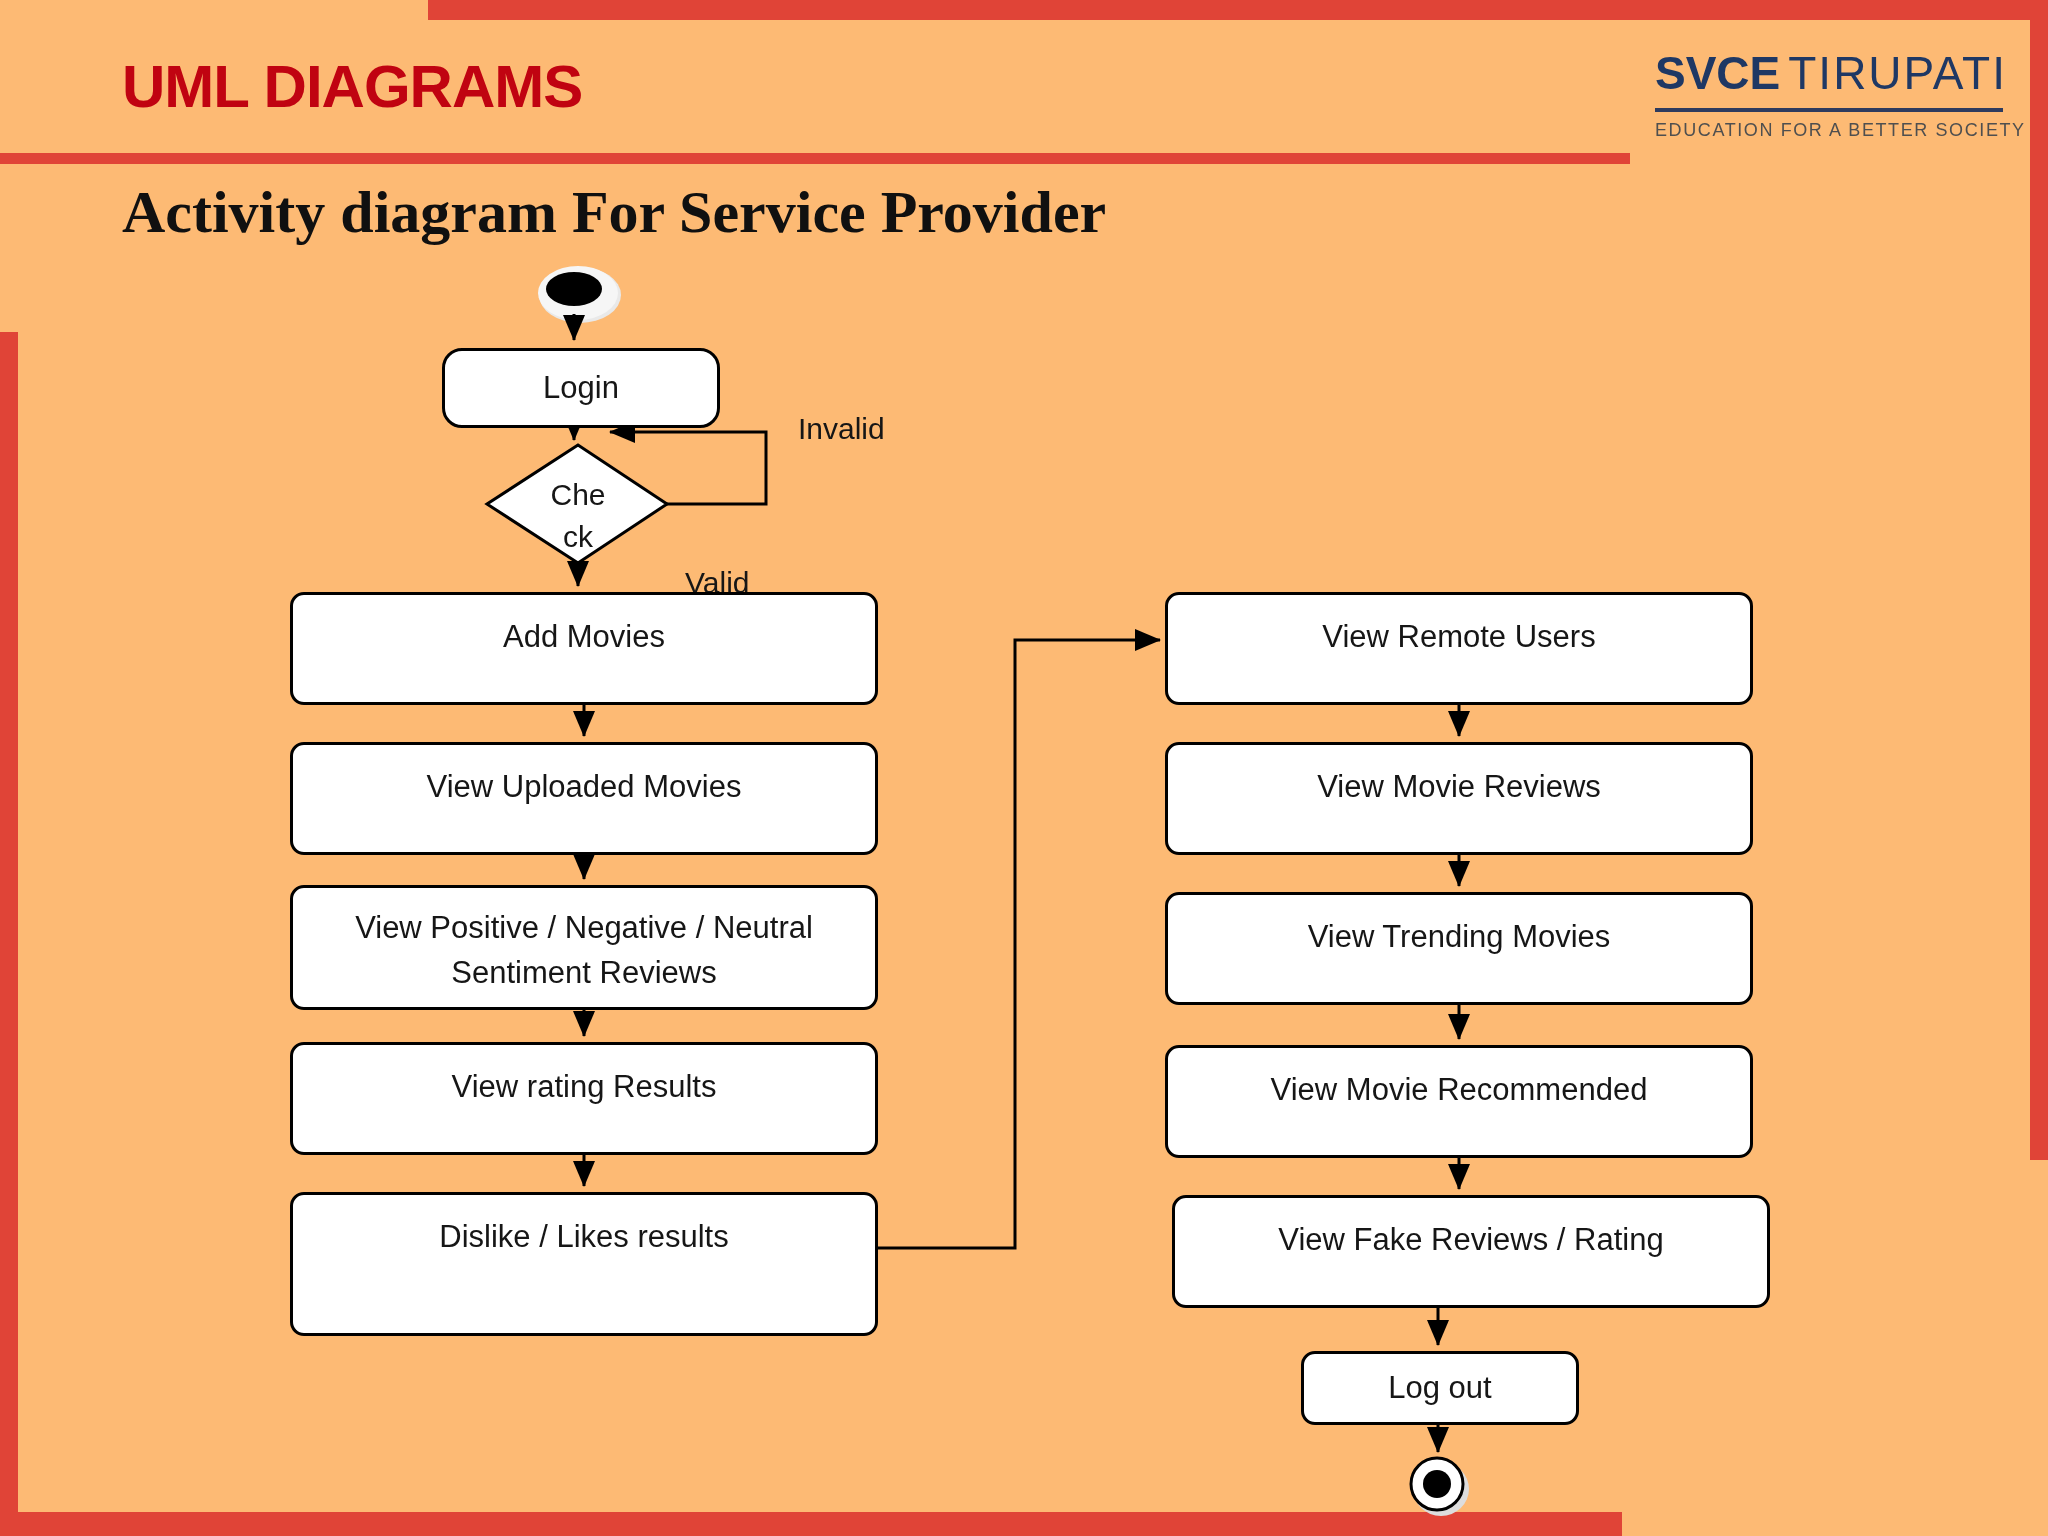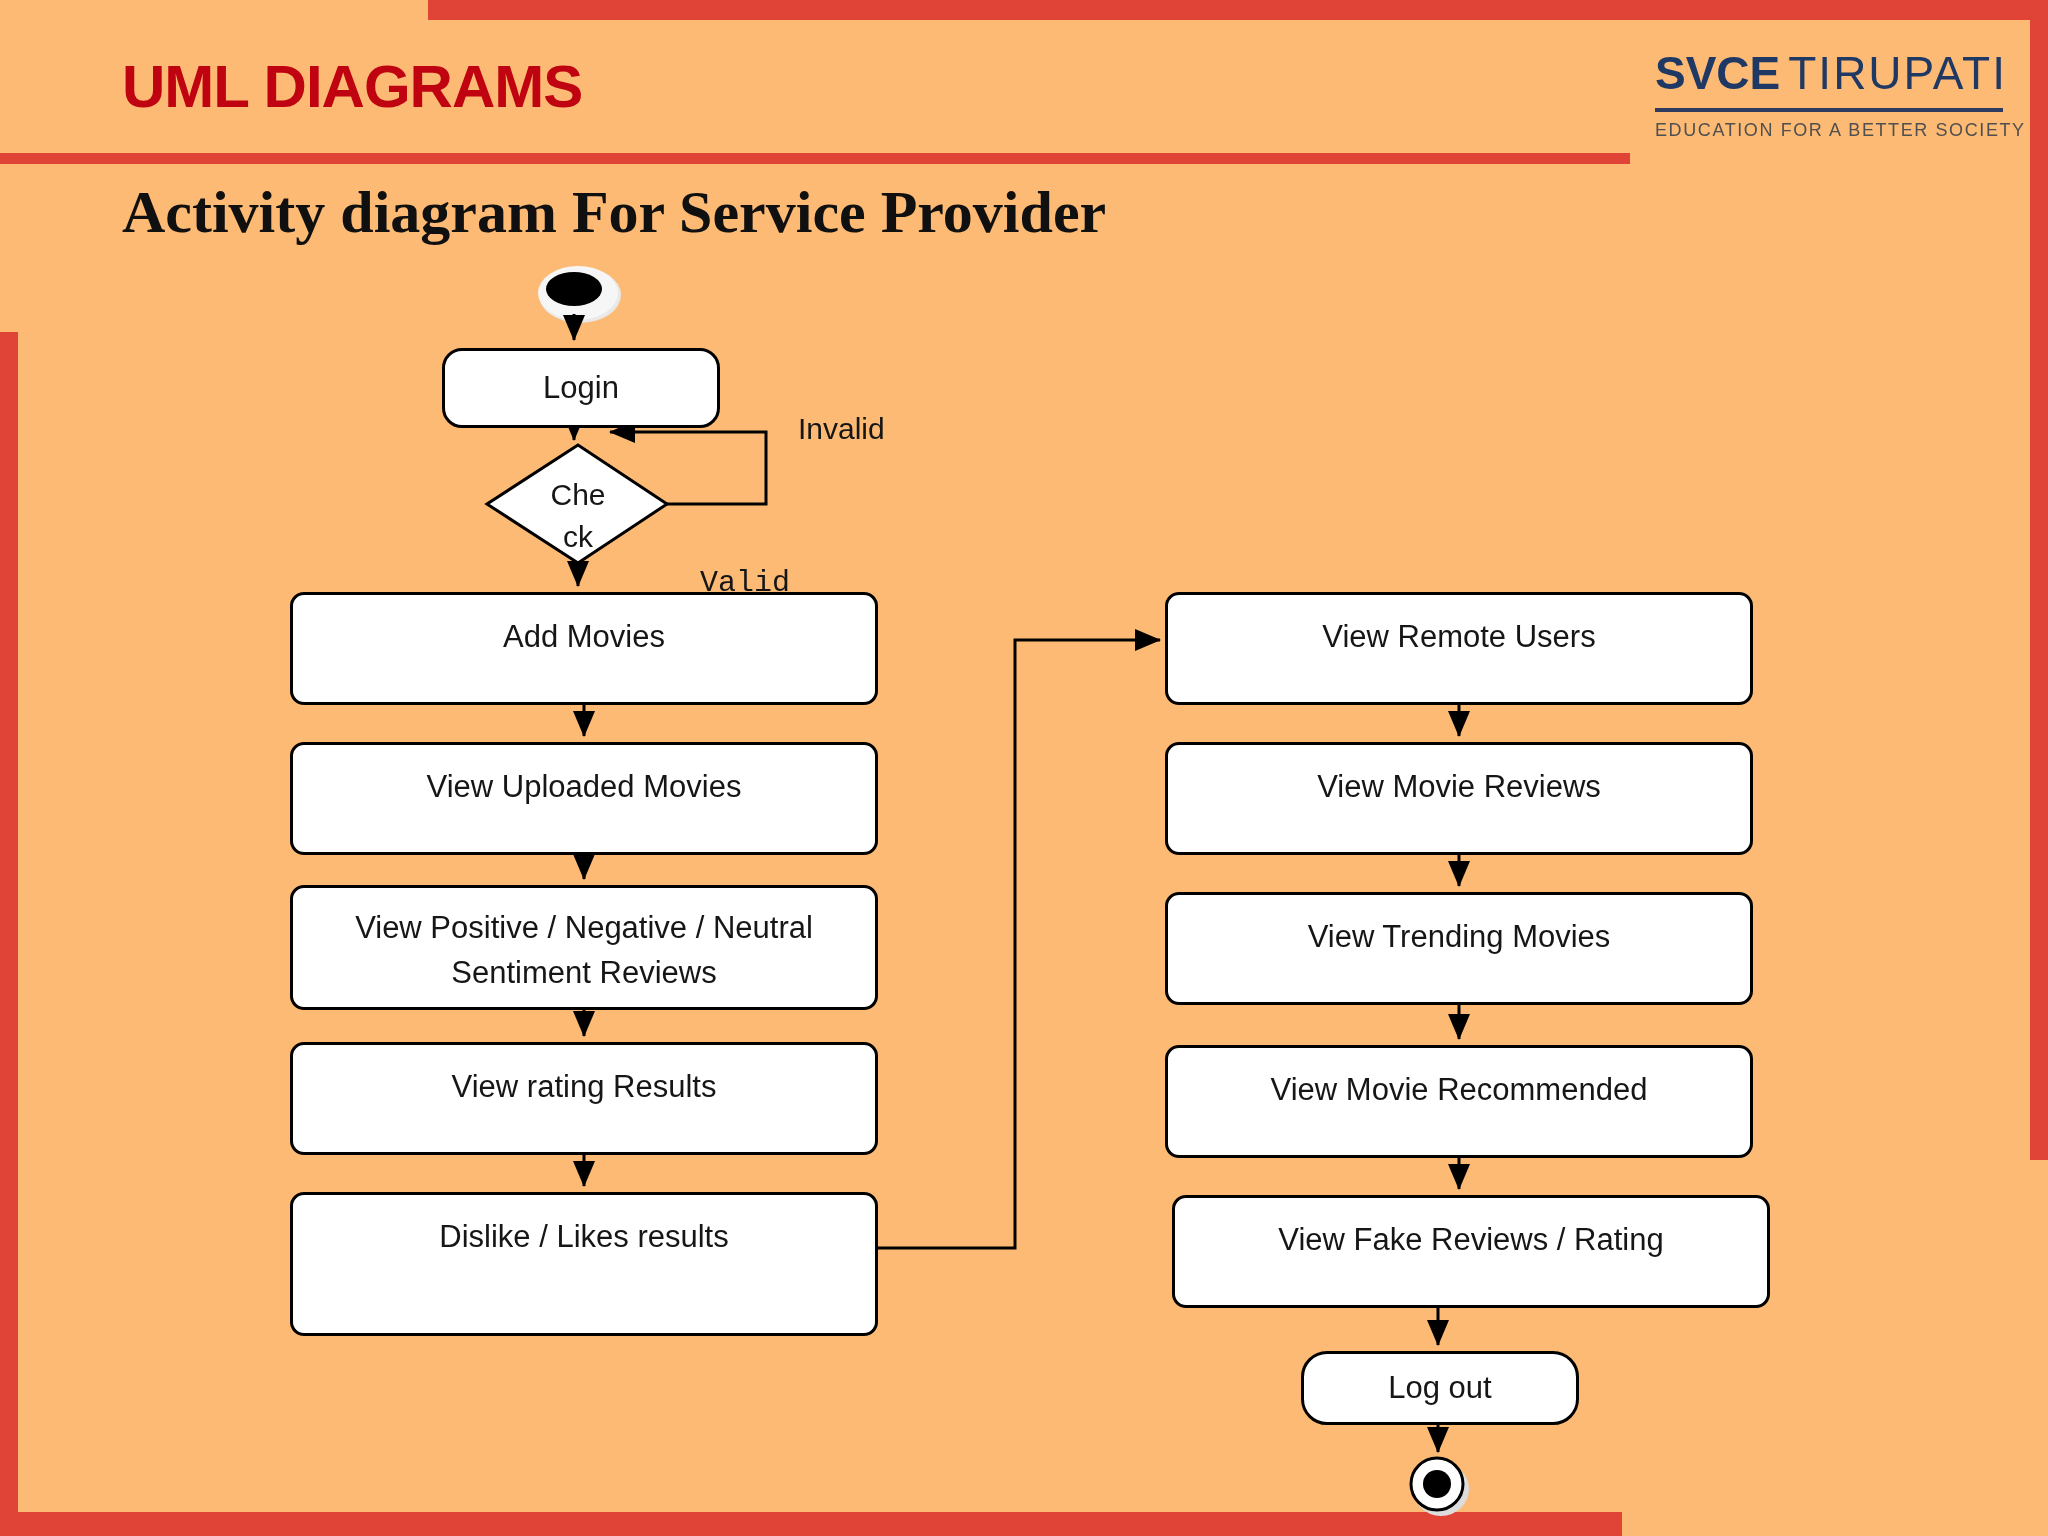--- a/index.html
+++ b/index.html
@@ -117,21 +117,21 @@
   <div class="abox center" style="left:442px;top:348px;width:278px;height:80px;border-radius:20px;">
     <span>Login</span>
   </div>
 
   <div id="decision-label">
     <span>Che</span>
     <span>ck</span>
   </div>
 
   <div class="edge-label" style="left:798px;top:412px;">Invalid</div>
-  <div class="edge-label" style="left:700px;top:566px;font-family:Liberation Mono, monospace;">Valid</div>
+  <div class="edge-label" style="left:685px;top:566px;">Valid</div>
 
   <div class="abox" style="left:290px;top:592px;width:588px;height:113px;">
     <span>Add Movies</span>
   </div>
   <div class="abox" style="left:290px;top:742px;width:588px;height:113px;">
     <span>View Uploaded Movies</span>
   </div>
   <div class="abox" style="left:290px;top:885px;width:588px;height:125px;padding-top:18px;">
     <span class="two-line">View Positive / Negative / Neutral
 Sentiment Reviews</span>
@@ -152,17 +152,17 @@
   <div class="abox" style="left:1165px;top:892px;width:588px;height:113px;">
     <span>View Trending Movies</span>
   </div>
   <div class="abox" style="left:1165px;top:1045px;width:588px;height:113px;">
     <span>View Movie Recommended</span>
   </div>
   <div class="abox" style="left:1172px;top:1195px;width:598px;height:113px;">
     <span>View Fake Reviews / Rating</span>
   </div>
 
-  <div class="abox center" style="left:1301px;top:1351px;width:278px;height:74px;border-radius:26px;">
+  <div class="abox center" style="left:1301px;top:1351px;width:278px;height:74px;border-radius:14px;">
     <span>Log out</span>
   </div>
 
 </div>
 
 </body></html>

